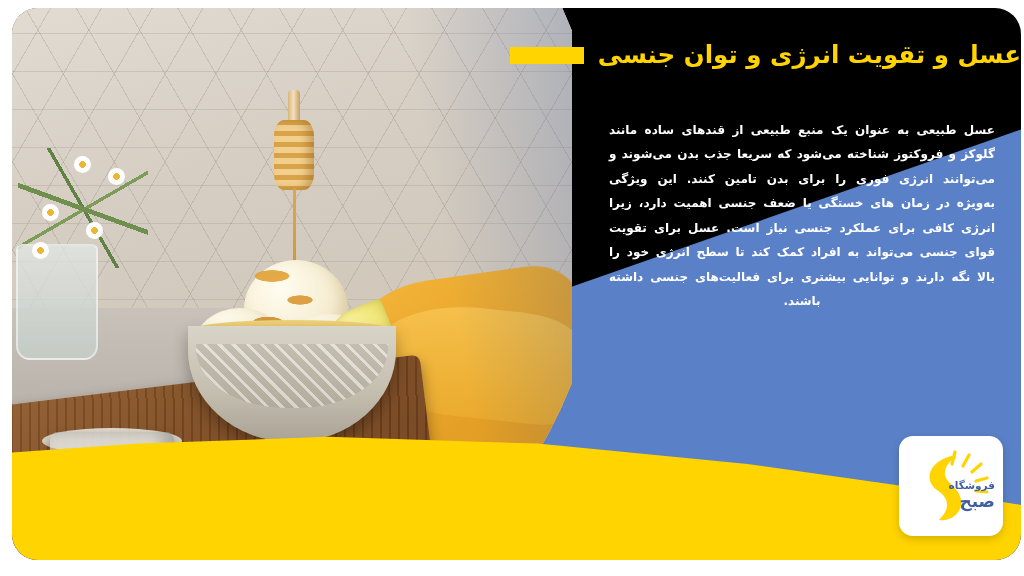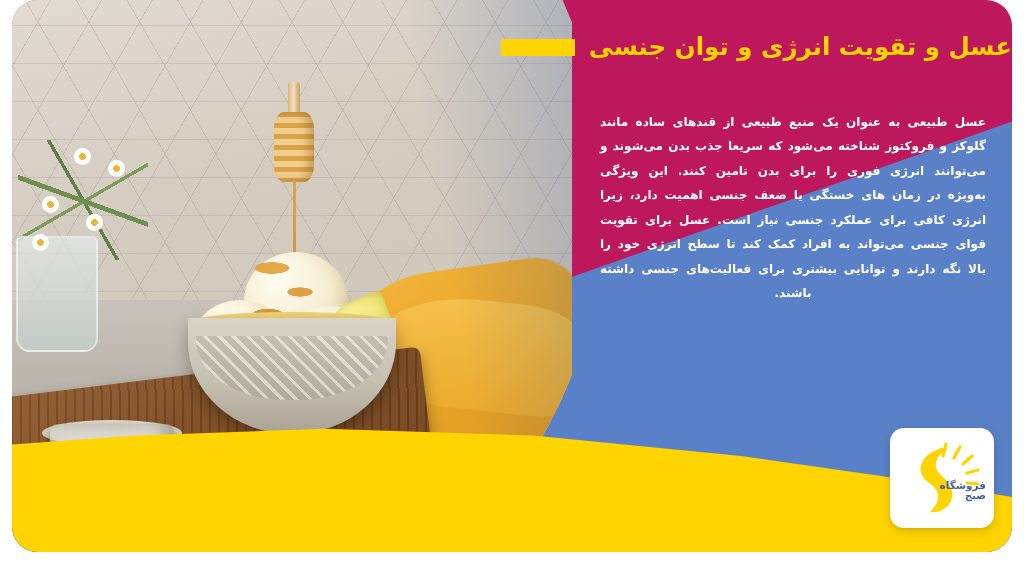--- a/index.html
+++ b/index.html
@@ -11,25 +11,26 @@
   }
   .stage{
     position:relative;
     width:1024px;height:576px;
     background:#ffffff;
     overflow:hidden;
   }
   
   .card{
     position:absolute;
-    left:12px;top:0;
+    left:12px;top:8px;
     width:1000px;height:552px;
     border-radius:26px;
-    background:#be185d;
+    background:#000000;
     overflow:hidden;
+    padding-left:9px;
   }
   
   .wedge{
     position:absolute;
     left:0;top:0;width:100%;height:100%;
     background:#5a81c7;
     clip-path:polygon(100% 22%, 100% 100%, 0% 100%, 0% 86%);
     pointer-events:none;
   }
   
@@ -269,21 +270,21 @@
   .logo svg{position:absolute;left:0;top:0;}
   .logo-text{
     position:absolute;
     right:8px;bottom:26px;
     text-align:right;
     color:#3f5fa0;
     line-height:1.08;
     direction:rtl;
   }
   .logo-text .t1{display:block;font-size:10.5px;font-weight:700;}
-  .logo-text .t2{display:block;font-size:10px;font-weight:700;}
+  .logo-text .t2{display:block;font-size:17px;font-weight:700;}
 </style>
 </head>
 <body>
 
 <div class="stage">
   <div class="card">
 
     <div class="wedge"></div>
 
     <div class="photo">

